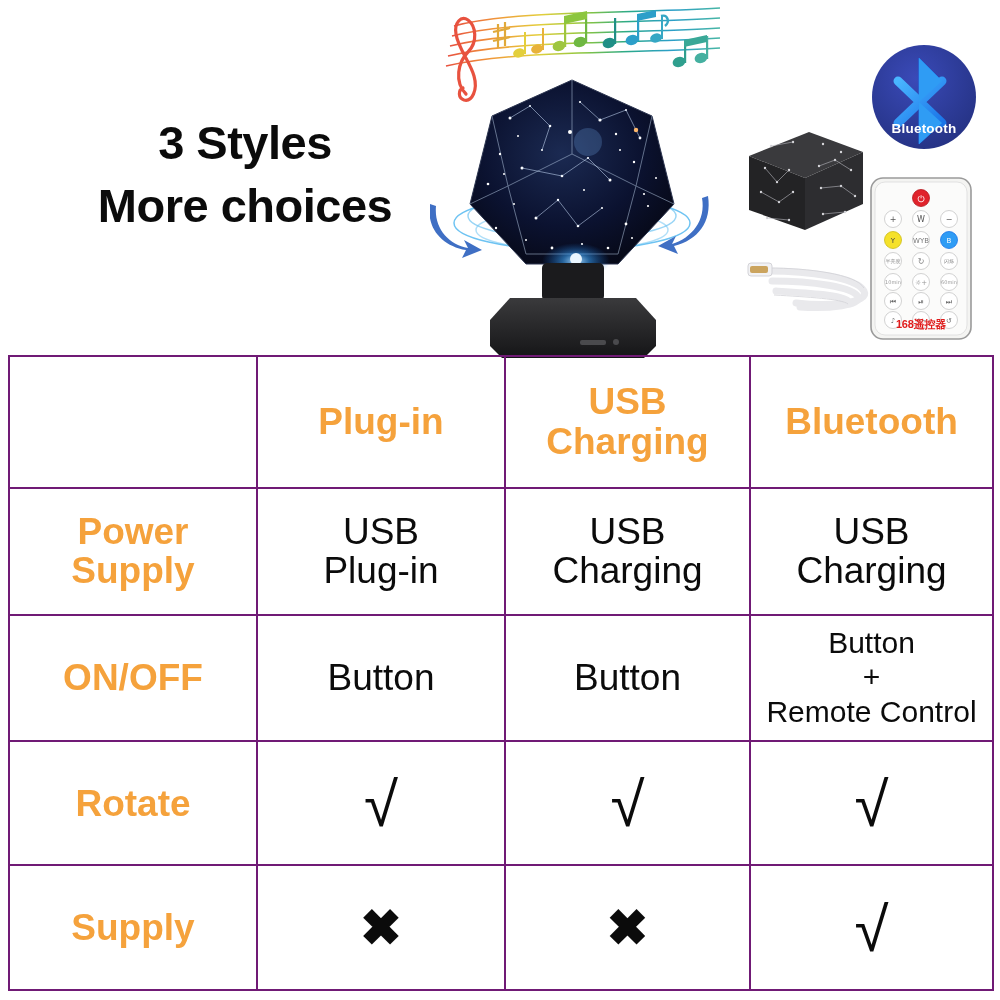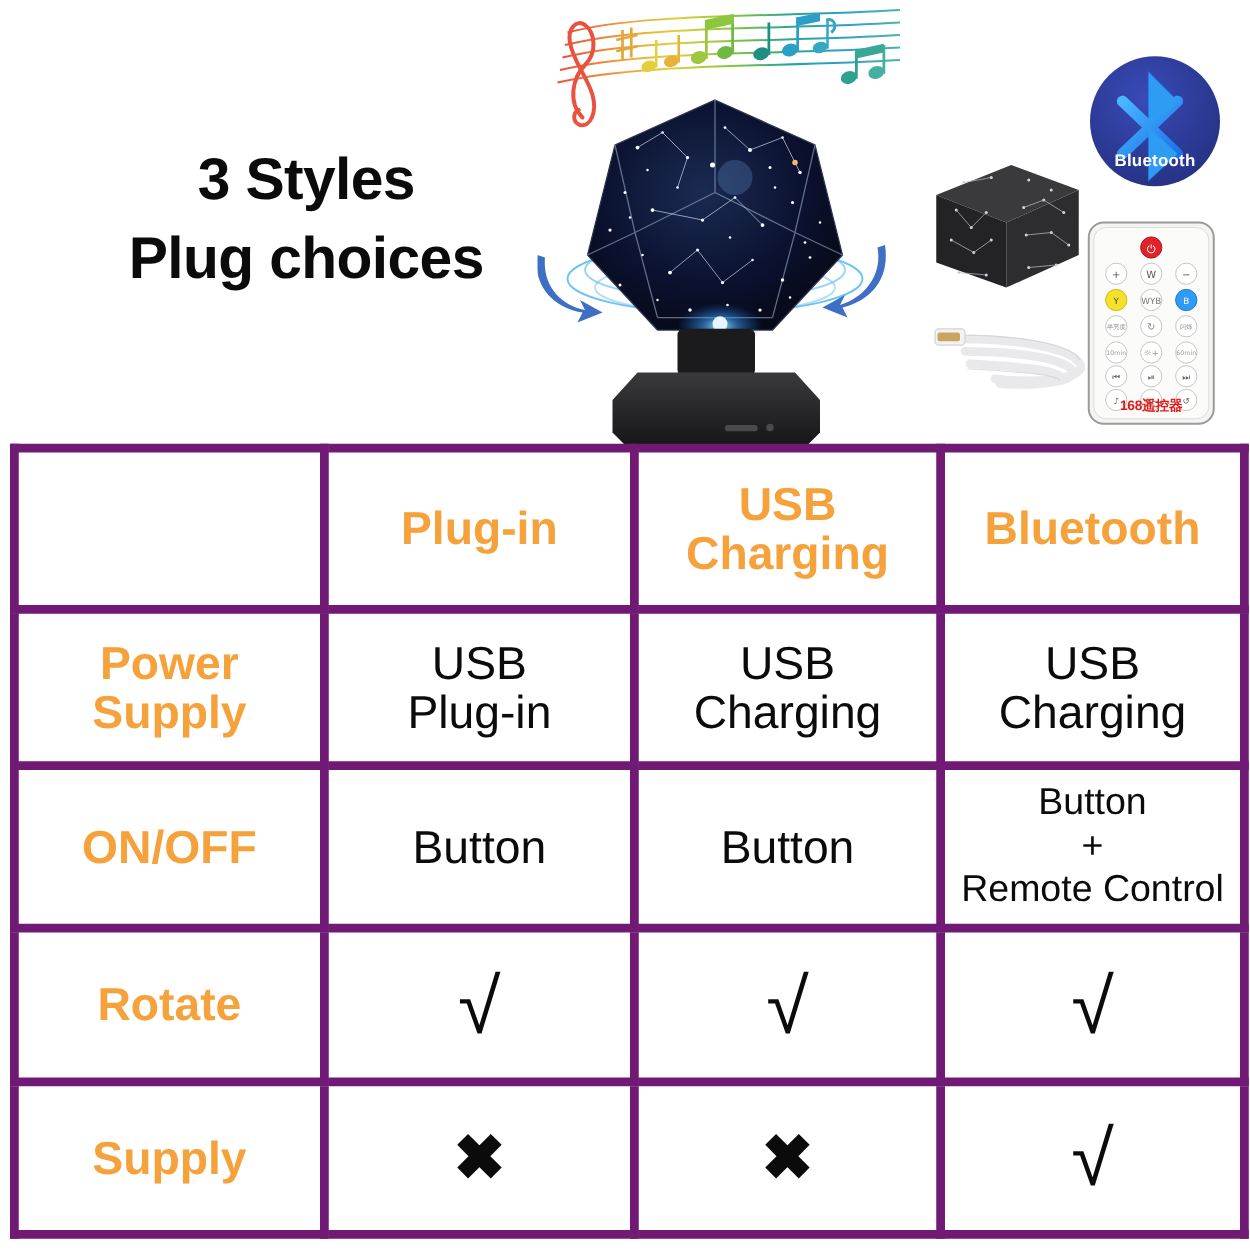--- a/index.html
+++ b/index.html
@@ -66,21 +66,21 @@
 
   
   #spec-table {
     position: absolute;
     left: 8px; top: 355px;
     width: 984px; height: 636px;
     border-collapse: collapse;
     table-layout: fixed;
   }
   #spec-table td {
-    border: 7px solid #701a75;
+    border: 2px solid #701a75;
     text-align: center;
     vertical-align: middle;
     padding: 0 0;
   }
   #spec-table col.c0 { width: 248px; }
   #spec-table col.c1 { width: 248px; }
   #spec-table col.c2 { width: 245px; }
   #spec-table col.c3 { width: 243px; }
 
   tr.r-head td { height: 111px; }
@@ -123,21 +123,21 @@
 
   .empty-cell { font-size: 0; }
 </style>
 </head>
 <body>
 
 <div id="hero">
 
   <div class="headline">
     <span class="l1">3 Styles</span>
-    <span class="l2">Plug choices</span>
+    <span class="l2">More choices</span>
   </div>
 
   <svg id="music" viewBox="0 0 300 120">
     <defs>
       <linearGradient id="staffGrad" x1="0" y1="0" x2="1" y2="0">
         <stop offset="0" stop-color="#e8523f"></stop>
         <stop offset="0.17" stop-color="#f09a3a"></stop>
         <stop offset="0.33" stop-color="#e3cf3c"></stop>
         <stop offset="0.50" stop-color="#8cc63f"></stop>
         <stop offset="0.66" stop-color="#2aa98a"></stop>

